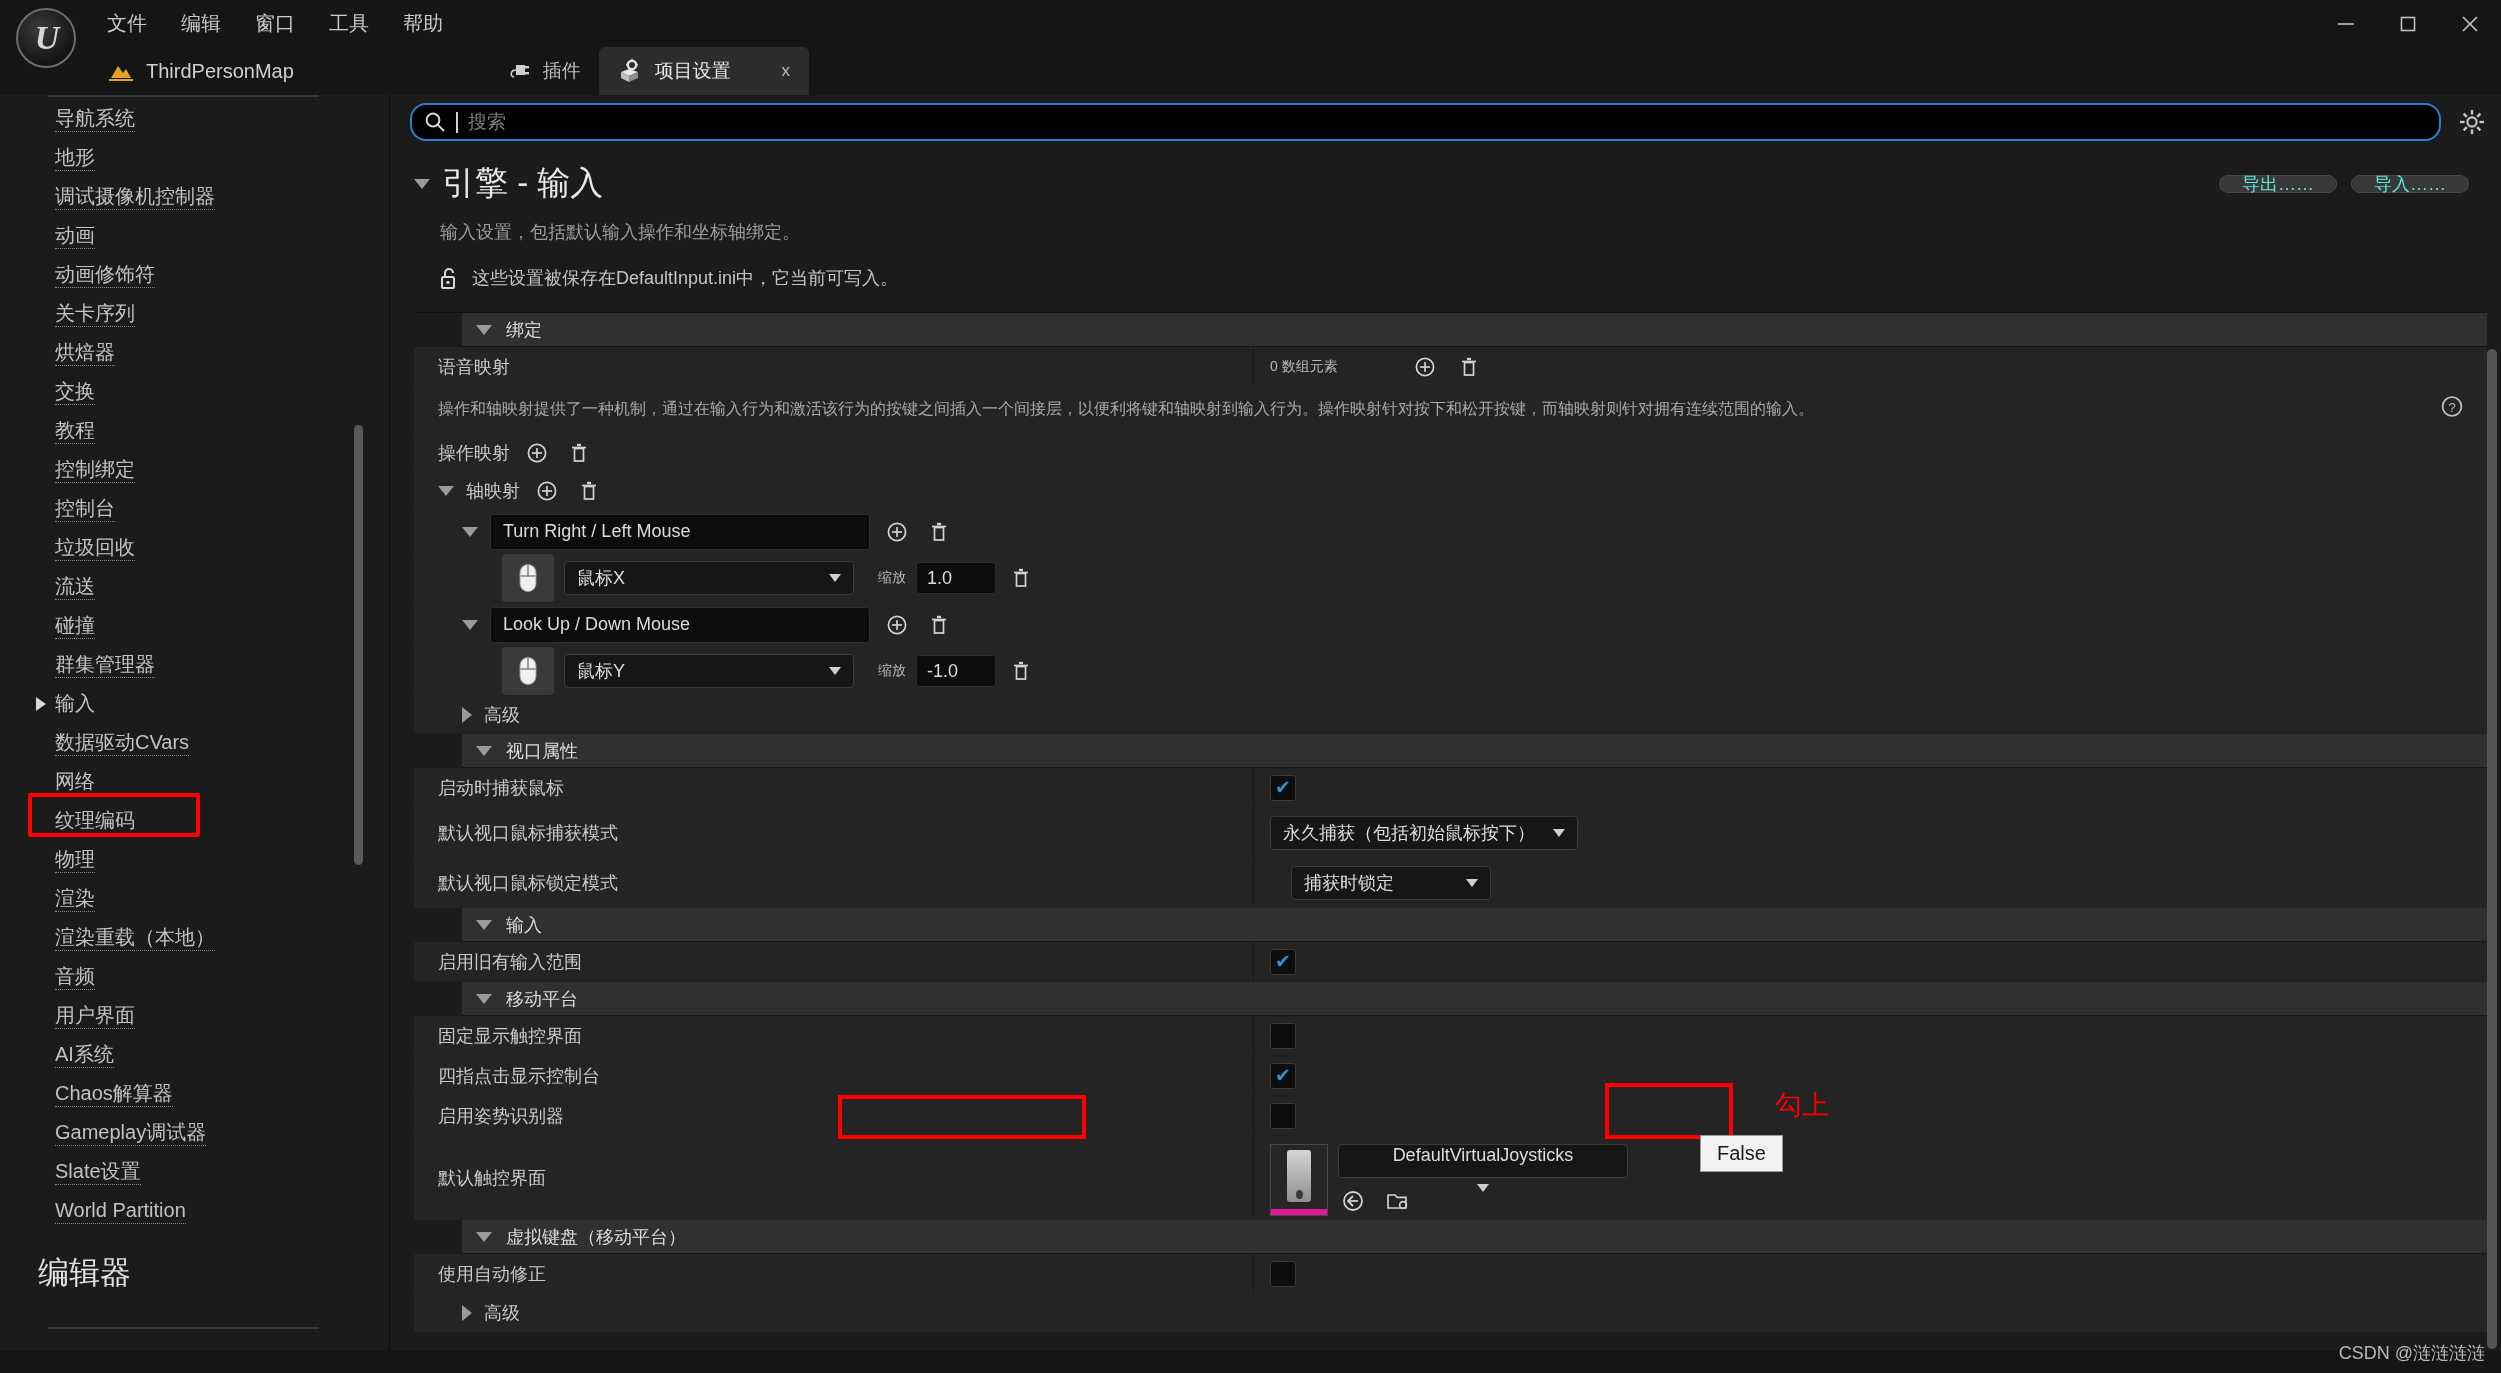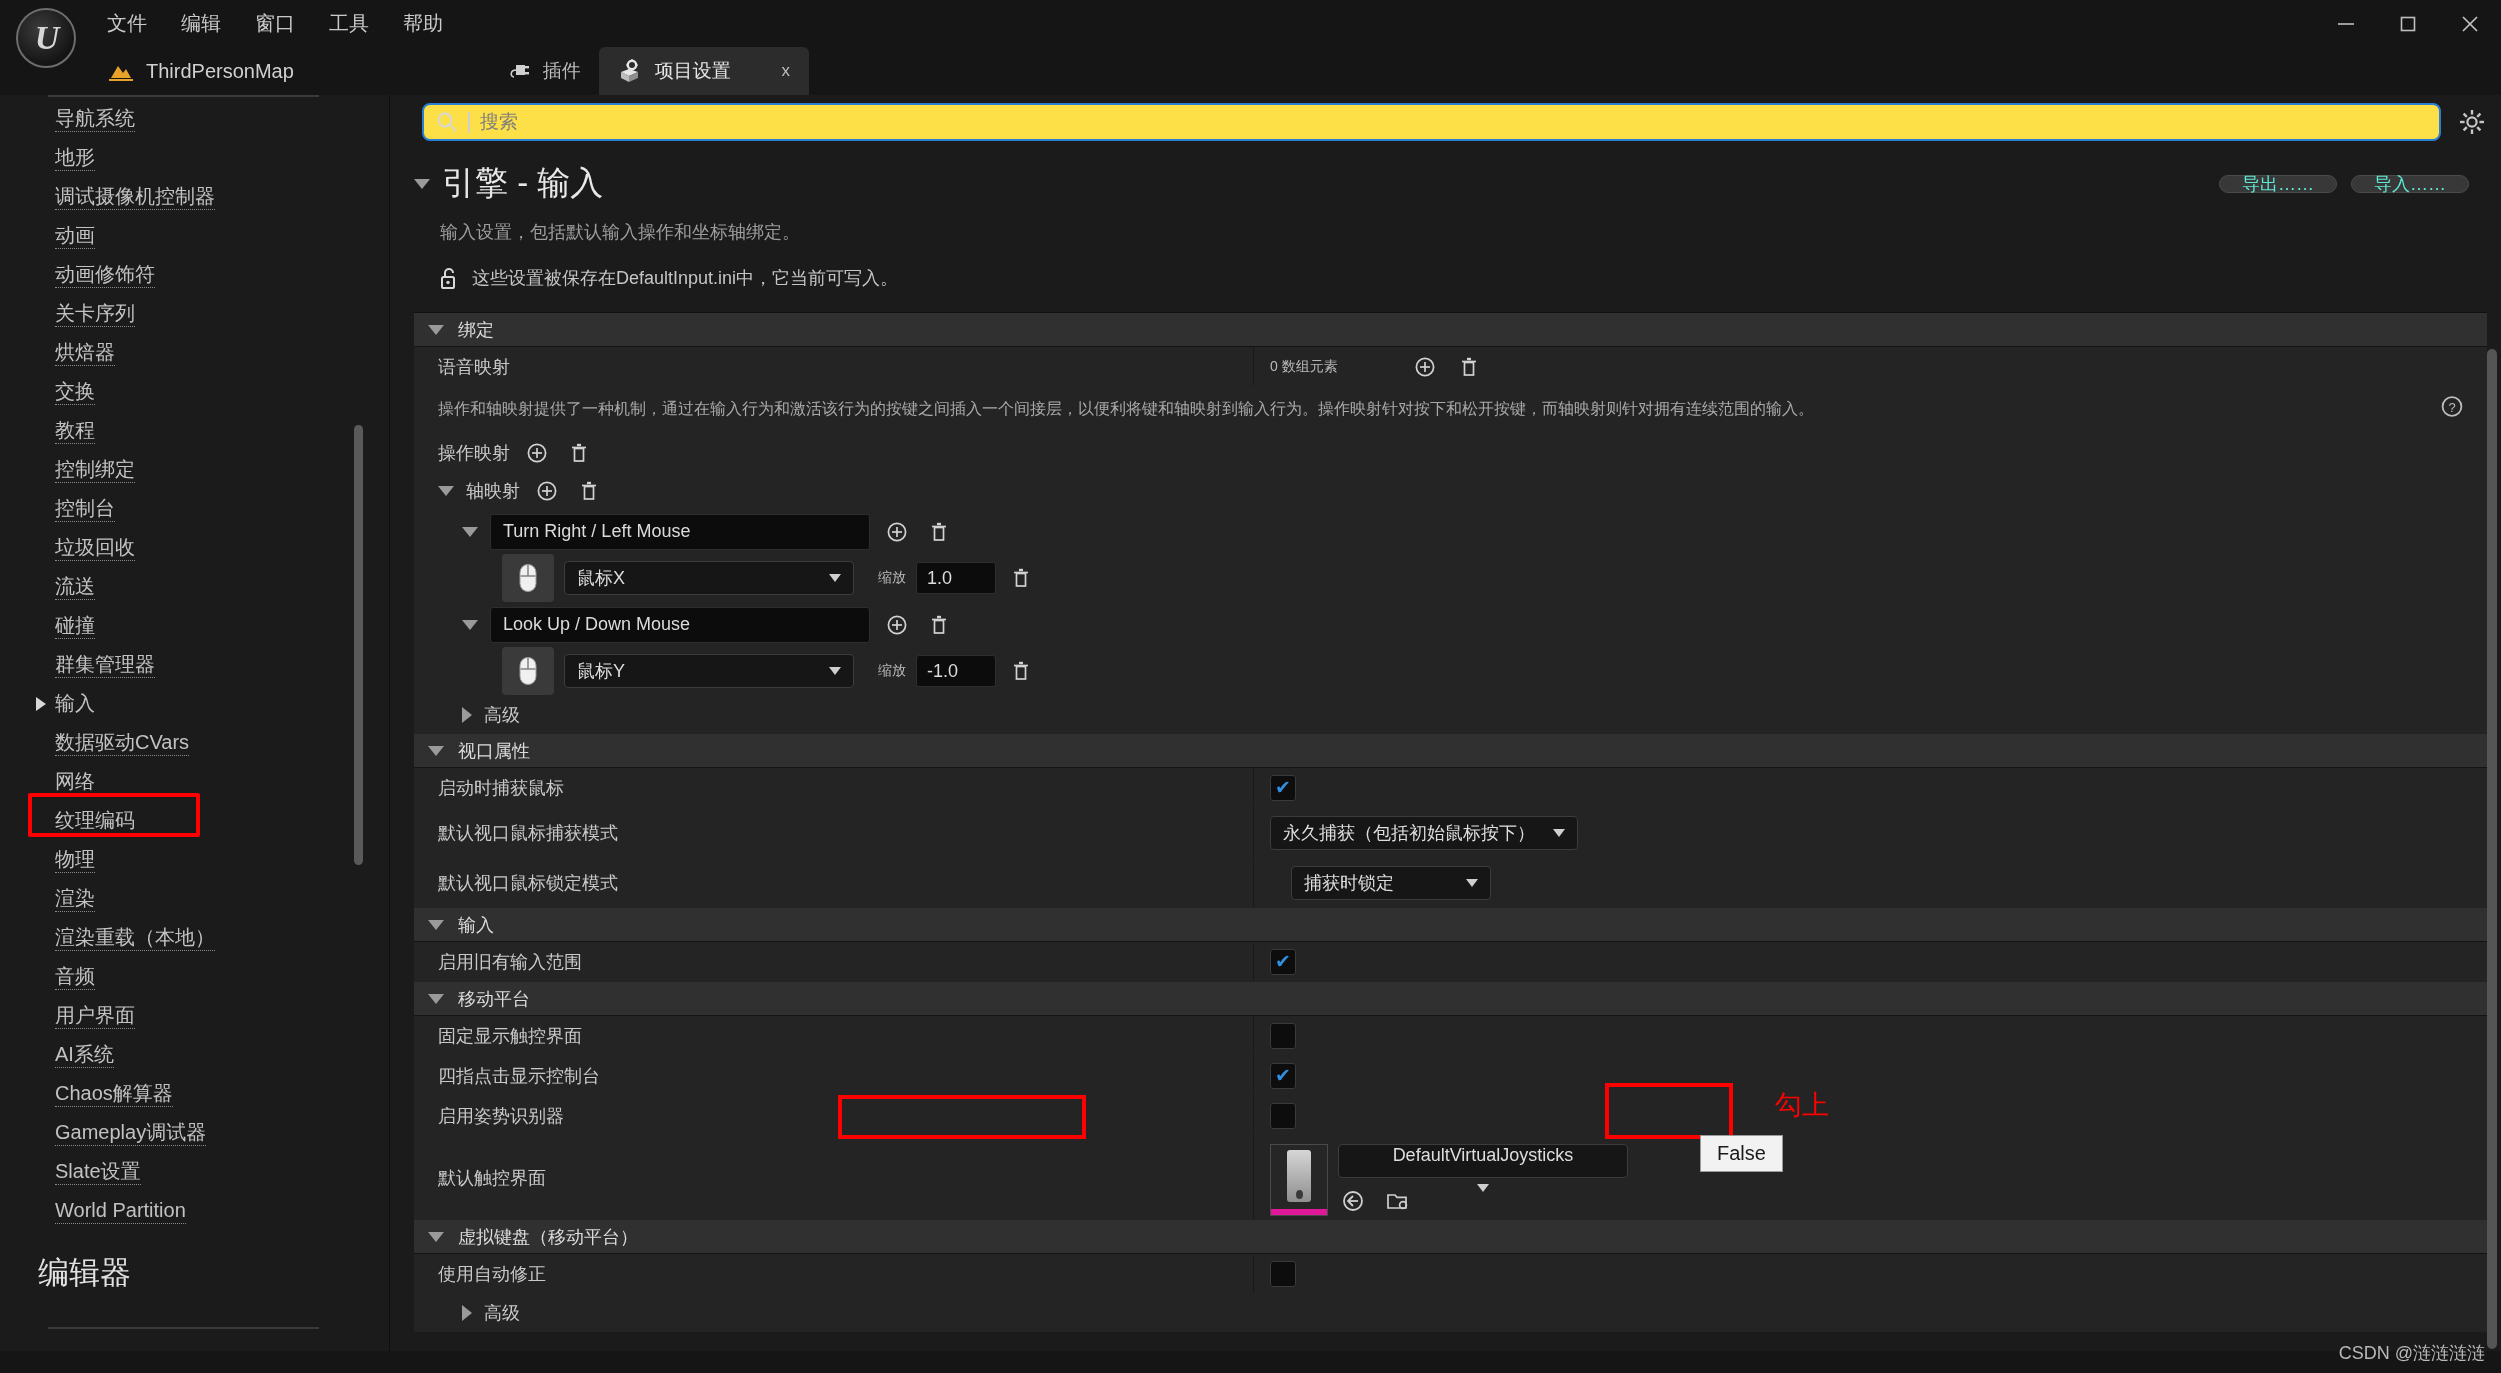--- a/index.html
+++ b/index.html
@@ -47,40 +47,40 @@
   .side-hl { position: absolute; border: 4px solid #ff0000; border-radius: 2px; pointer-events: none; }
   .side-section { padding: 22px 0 6px 38px; font-size: 31px; color: #e2e2e2; }
   .side-topline { position: absolute; top: 0; left: 48px; right: 70px; height: 2px; background: #3a3a3a; }
   .side-botline { position: absolute; bottom: 22px; left: 48px; right: 70px; height: 2px; background: #3a3a3a; }
   .side-track { position: absolute; right: 13px; top: 30px; width: 9px; bottom: 120px; background: transparent; }
   .side-thumb { position: absolute; right: 13px; top: 330px; width: 9px; height: 440px; background: #5a5a5a; border-radius: 5px; }
 
   
   .main { flex: 1 1 auto; display: flex; flex-direction: column; background: #1b1b1b; min-width: 0; position: relative; }
   .searchrow { height: 52px; display: flex; align-items: center; padding: 8px 12px 6px 20px; gap: 14px; flex: 0 0 auto; }
-  .searchbox { flex: 1 1 auto; height: 38px; background: #fde047; border: 2px solid #2a7fd4; border-radius: 8px; display: flex; align-items: center; padding: 0 12px; gap: 10px; margin-left: 12px; }
+  .searchbox { flex: 1 1 auto; height: 38px; background: #000000; border: 2px solid #2a7fd4; border-radius: 16px; display: flex; align-items: center; padding: 0 12px; gap: 10px; }
   .searchbox svg { flex: 0 0 auto; }
   .search-caret { width: 2px; height: 21px; background: #d0d0d0; }
   .search-ph { font-size: 19px; color: #7e7e7e; }
   .gear-btn { width: 34px; height: 34px; display: flex; align-items: center; justify-content: center; }
 
   .content { flex: 1 1 auto; overflow: hidden; position: relative; background: #1b1b1b; padding-left: 10px; }
 
   .page-head { padding: 14px 0 0 14px; position: relative; }
   .page-title { display: flex; align-items: center; gap: 12px; font-size: 33px; color: #e8e8e8; }
   .tri-d { width: 0; height: 0; border-top: 10px solid #9a9a9a; border-left: 8px solid transparent; border-right: 8px solid transparent; }
   .tri-r { width: 0; height: 0; border-left: 10px solid #9a9a9a; border-top: 8px solid transparent; border-bottom: 8px solid transparent; }
   .page-desc { font-size: 18px; color: #9d9d9d; margin: 14px 0 0 26px; }
   .page-note { display: flex; align-items: center; gap: 12px; font-size: 18px; color: #c6c6c6; margin: 22px 0 0 24px; }
   .ie-btns { position: absolute; right: 32px; top: 28px; display: flex; gap: 14px; }
   .ie-btn { min-width: 118px; height: 18px; background: #383838; border: 1px solid #4a4a4a; border-radius: 9px; color: #5eead4; font-size: 18px; display: flex; align-items: center; justify-content: center; }
 
   
   .prop-wrap { margin: 22px 14px 0 14px; border-top: 1px solid #101010; }
-  .cat-row { background: #303030; height: 34px; display: flex; align-items: center; gap: 12px; padding-left: 14px; font-size: 18px; color: #dcdcdc; border-bottom: 1px solid #141414; }
+  .cat-row { background: #303030; height: 34px; display: flex; align-items: center; gap: 12px; padding-left: 14px; font-size: 18px; color: #dcdcdc; border-bottom: 1px solid #141414; margin-left: 48px; }
   .cat-row .tri-d, .cat-row .tri-r { margin-right: 2px; }
   .prow { display: flex; min-height: 40px; border-bottom: 1px solid #232323; background: #242424; align-items: stretch; }
   .pname { width: 840px; display: flex; align-items: center; padding-left: 24px; font-size: 18px; color: #c9c9c9; border-right: 1px solid #1a1a1a; flex: 0 0 auto; position: relative; }
   .pval { flex: 1 1 auto; display: flex; align-items: center; padding-left: 16px; gap: 14px; position: relative; }
 
   .full-row { display: flex; align-items: center; min-height: 38px; background: #242424; border-bottom: 1px solid #232323; padding-left: 24px; font-size: 18px; color: #c9c9c9; gap: 12px; position: relative; }
   .desc-row { background: #242424; border-bottom: 1px solid #232323; padding: 10px 60px 12px 24px; font-size: 16px; color: #a9a9a9; line-height: 1.5; position: relative; }
   .help-ic { position: absolute; right: 22px; top: 50%; transform: translateY(-50%); }
 
   .chk { width: 26px; height: 26px; background: #0d0d0d; border: 1px solid #3a3a3a; border-radius: 3px; display: flex; align-items: center; justify-content: center; flex: 0 0 auto; }

